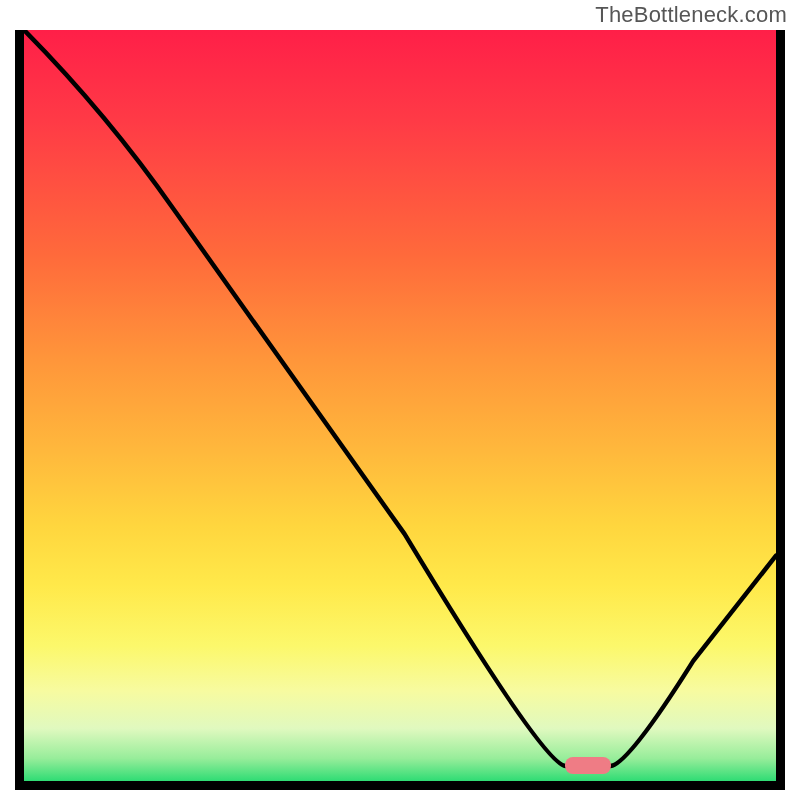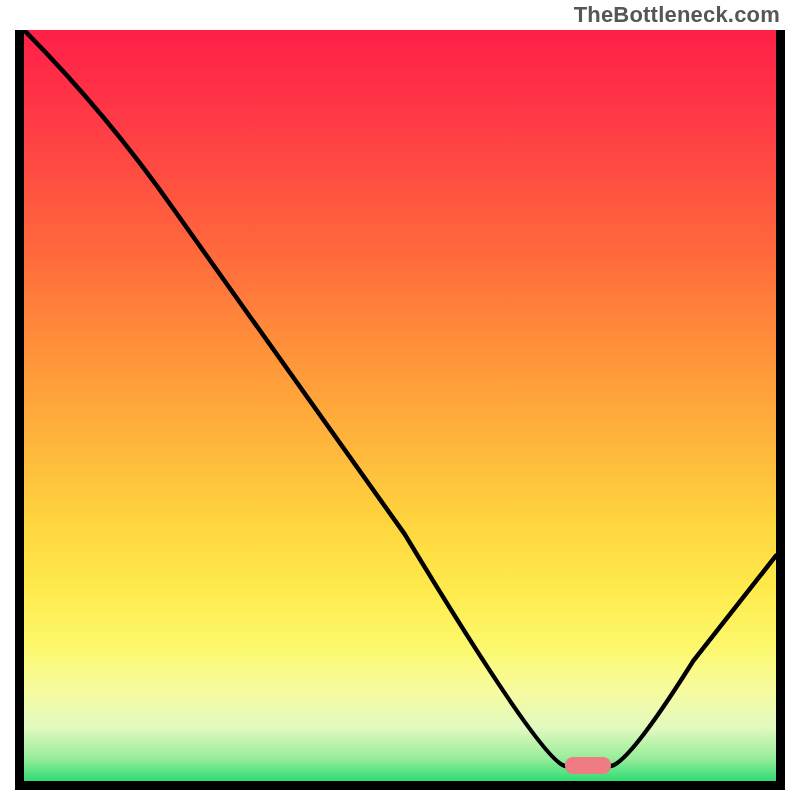--- a/index.html
+++ b/index.html
@@ -1,24 +1,24 @@
 <!DOCTYPE html>
 <html><head>
 <meta charset="utf-8">
 <style>
   * { margin: 0; padding: 0; box-sizing: border-box; }
   html, body { width: 800px; height: 800px; overflow: hidden; background: #fff; }
   .wrap { position: relative; width: 800px; height: 800px; }
   .attribution {
     position: absolute;
     top: 2px;
-    right: 20px;
+    right: 13px;
     font-family: Arial, Helvetica, sans-serif;
     font-size: 22px;
-    font-weight: 700;
+    font-weight: 400;
     color: #565656;
     letter-spacing: 0.2px;
   }
   .plot {
     position: absolute;
     left: 15px;
     top: 30px;
     width: 770px;
     height: 760px;
     border-left: 9px solid #000;

